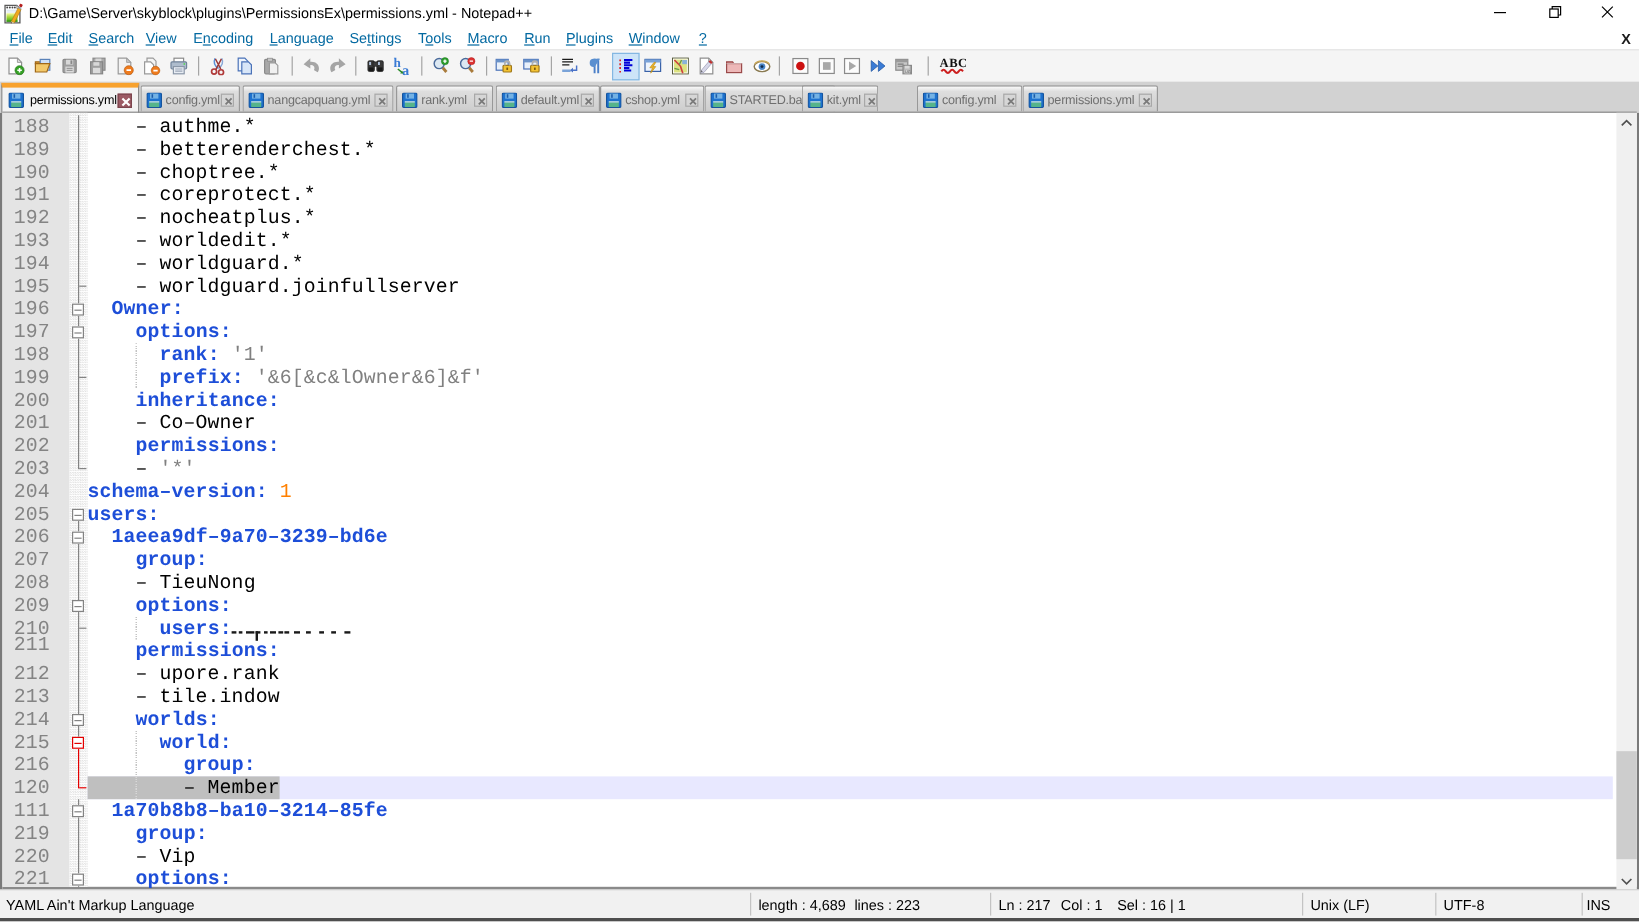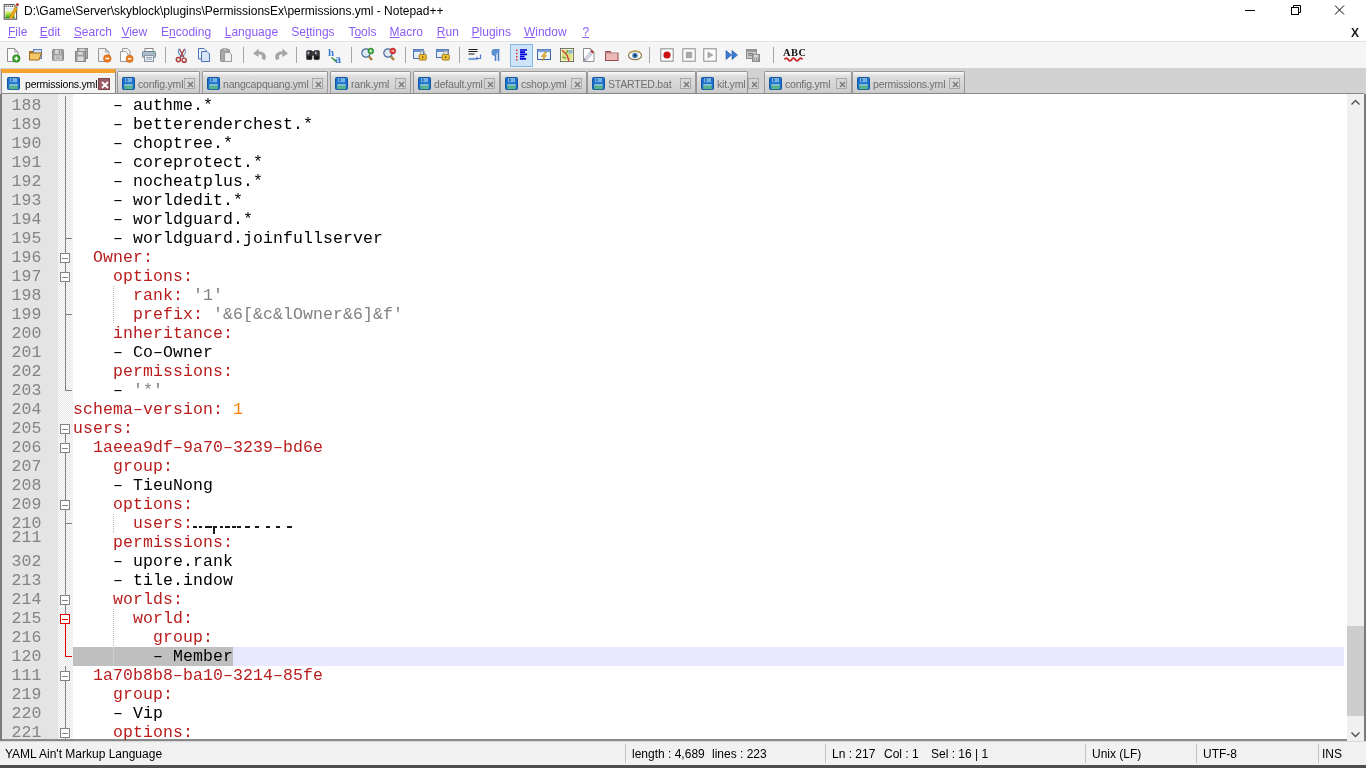--- a/index.html
+++ b/index.html
@@ -1,31 +1,31 @@
 <!DOCTYPE html>
 <html><head><meta charset="utf-8"><title>p</title><style>
 *{margin:0;padding:0;box-sizing:border-box}
 html,body{width:1366px;height:768px;overflow:hidden}
 body{position:relative;font-family:"Liberation Sans",sans-serif;background:#fff}
 .a{position:absolute}
 .mono{font-family:"Liberation Mono",monospace;font-size:16.5px;letter-spacing:.1px;white-space:pre;line-height:19px;height:19px}
-.k{color:#b91c1c;font-weight:normal}
+.k{color:#1d4ed8;font-weight:bold}
 .s{color:#808080}
 .o{color:#ff8000}
 .num{font-family:"Liberation Mono",monospace;font-size:16.5px;letter-spacing:.1px;color:#848484;text-align:right;line-height:19px;height:19px}
 .vl{width:1px;background:#838383}
 .hl{height:1px;background:#838383}
 .box{width:10px;height:10px;background:#fff;border:1px solid #838383}
 .box i{position:absolute;left:1px;right:1px;top:4px;height:1px;background:#838383;display:block}
 .rbox{border-color:#e40000}
 .rbox i{background:#e40000}
 .rvl{background:#e40000}
 .rhl{background:#e40000}
 .guide{width:1px;background-image:repeating-linear-gradient(to bottom,#b6b6b6 0 1px,transparent 1px 2px)}
-.menu{font-size:12px;color:#8b5cf6;top:25px;line-height:14px}
+.menu{font-size:12px;color:#0369a1;top:25px;line-height:14px}
 .sbtxt{font-size:12px;color:#000;top:747px;line-height:14px}
 .sep{width:1px;top:47px;height:16px;background:#a5a5a5}
 .ssep{width:1px;top:744px;height:19px;background:#c3c3c3}
 .tab{top:71px;height:22px;background:linear-gradient(#fbfbfb,#dedede 20%,#cfcfcf 90%,#c8c8c8);border:1px solid #989898;border-bottom:none;border-radius:2px 2px 0 0}
 .tabtxt{position:absolute;left:20px;top:6px;font-size:10.5px;color:#6f6f6f;white-space:nowrap;letter-spacing:-.2px}
 .xbox{position:absolute;width:11px;height:11px;top:6px;background:#d6d6d6;border:1px solid #a8a8a8}
 .xbox svg{position:absolute;left:1px;top:1px}
 </style></head><body>
 <div class="a" style="left:0;top:0;width:1366px;height:41px;background:#ffffff"></div>
 <div class="a" style="left:0;top:41px;width:1366px;height:27px;background:#f5f5f5;border-top:1px solid #e3e3e3"></div>
@@ -367,21 +367,21 @@
       <rect x="2.3" y="8.3" width="8.4" height="3.9" fill="#56b48b"></rect>
       <rect x="2.3" y="7.4" width="8.4" height="1" fill="#d8ecdf"></rect>
     </svg>
 <div class="tabtxt">STARTED.bat</div>
 <div class="xbox" style="left:92px">
       <svg width="9" height="9" viewBox="0 0 9 9">
         <path d="M2 2 l5 5 M7 2 l-5 5" stroke="#7a7a7a" stroke-width="1.5"></path>
       </svg>
     </div>
 </div>
-<div class="a tab" style="left:696px;width:52px">
+<div class="a tab" style="left:668px;width:64px">
 <svg class="a" style="left:4.0px;top:5px" width="13" height="13" viewBox="0 0 13 13">
       <rect x=".5" y=".5" width="12" height="12" rx="1" fill="#1e72cf" stroke="#15549e"></rect>
       <rect x="3" y="1" width="7" height="4.2" fill="#74b2e4"></rect>
       <rect x="4.3" y="1.5" width="1.3" height="3" fill="#1c5ba8"></rect>
       <rect x="2.3" y="8.3" width="8.4" height="3.9" fill="#56b48b"></rect>
       <rect x="2.3" y="7.4" width="8.4" height="1" fill="#d8ecdf"></rect>
     </svg>
 <div class="tabtxt">kit.yml</div>
 <div class="xbox" style="left:51px">
       <svg width="9" height="9" viewBox="0 0 9 9">
@@ -472,21 +472,21 @@
 <div class="a num" style="left:2px;top:457px;width:39.5px">207</div>
 <div class="a mono" style="left:73px;top:457px">    <b class="k">group:</b></div>
 <div class="a num" style="left:2px;top:476px;width:39.5px">208</div>
 <div class="a mono" style="left:73px;top:476px">    – TieuNong</div>
 <div class="a num" style="left:2px;top:495px;width:39.5px">209</div>
 <div class="a mono" style="left:73px;top:495px">    <b class="k">options:</b></div>
 <div class="a num" style="left:2px;top:514px;width:39.5px">210</div>
 <div class="a mono" style="left:73px;top:514px">      <b class="k">users:</b> </div>
 <div class="a num" style="left:2px;top:528px;width:39.5px">211</div>
 <div class="a mono" style="left:73px;top:533px">    <b class="k">permissions:</b></div>
-<div class="a num" style="left:2px;top:552px;width:39.5px">302</div>
+<div class="a num" style="left:2px;top:552px;width:39.5px">212</div>
 <div class="a mono" style="left:73px;top:552px">    – upore.rank</div>
 <div class="a num" style="left:2px;top:571px;width:39.5px">213</div>
 <div class="a mono" style="left:73px;top:571px">    – tile.indow</div>
 <div class="a num" style="left:2px;top:590px;width:39.5px">214</div>
 <div class="a mono" style="left:73px;top:590px">    <b class="k">worlds:</b></div>
 <div class="a num" style="left:2px;top:609px;width:39.5px">215</div>
 <div class="a mono" style="left:73px;top:609px">      <b class="k">world:</b></div>
 <div class="a num" style="left:2px;top:628px;width:39.5px">216</div>
 <div class="a mono" style="left:73px;top:628px">        <b class="k">group:</b></div>
 <div class="a num" style="left:2px;top:647px;width:39.5px">120</div>

